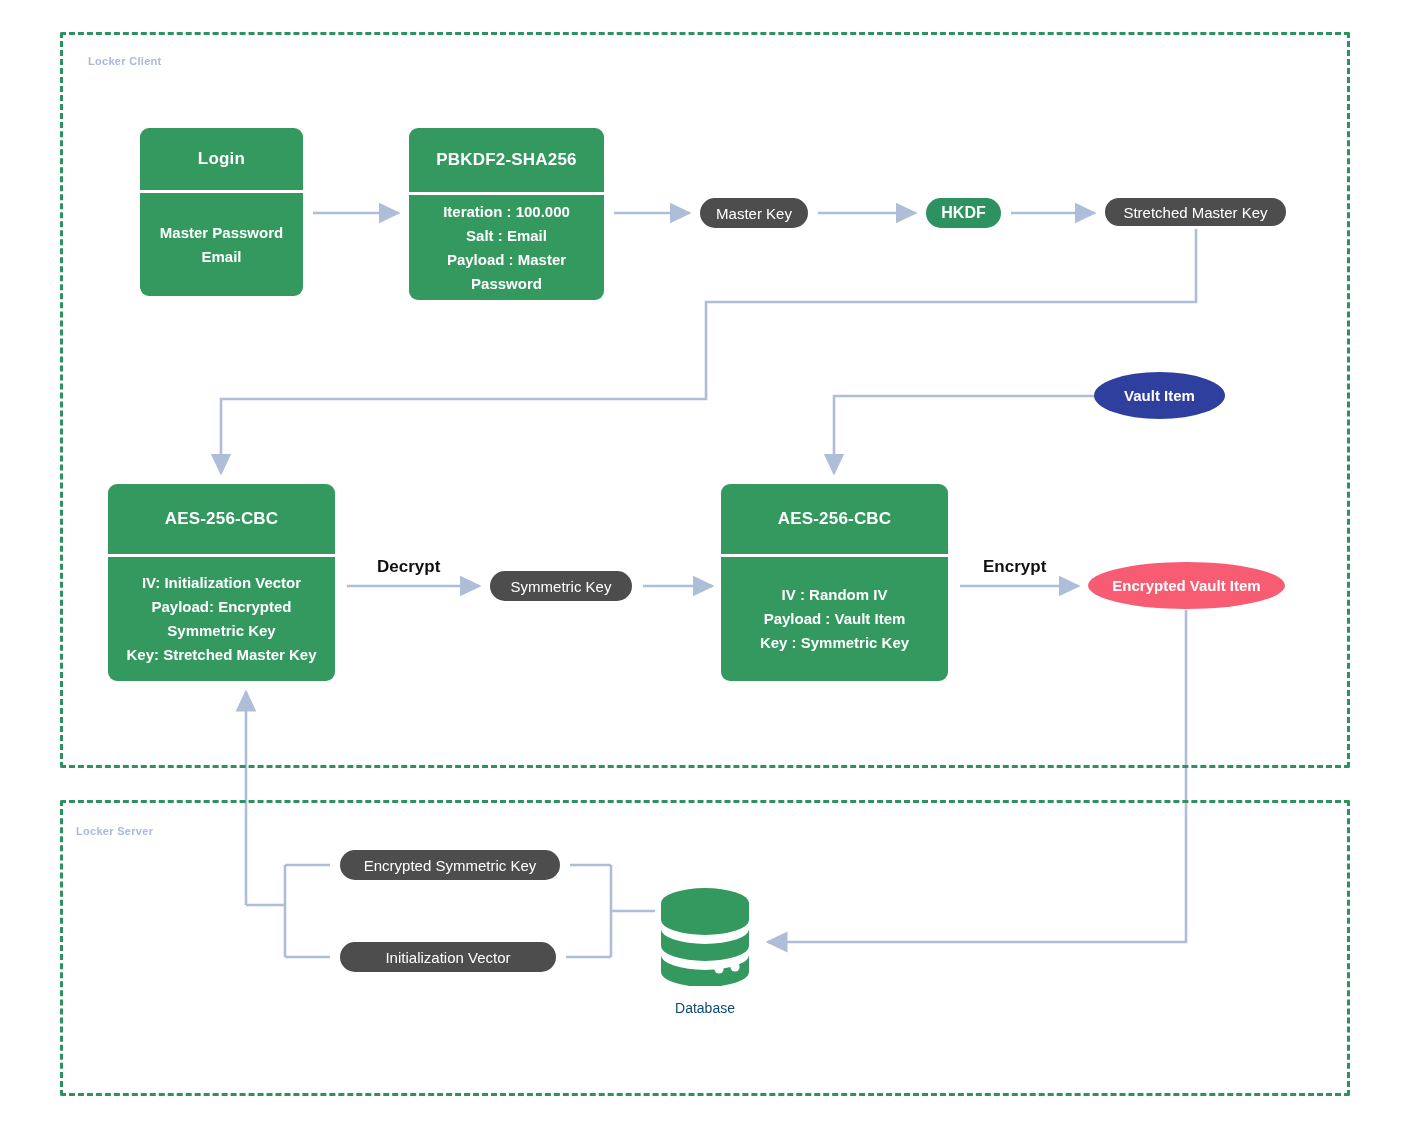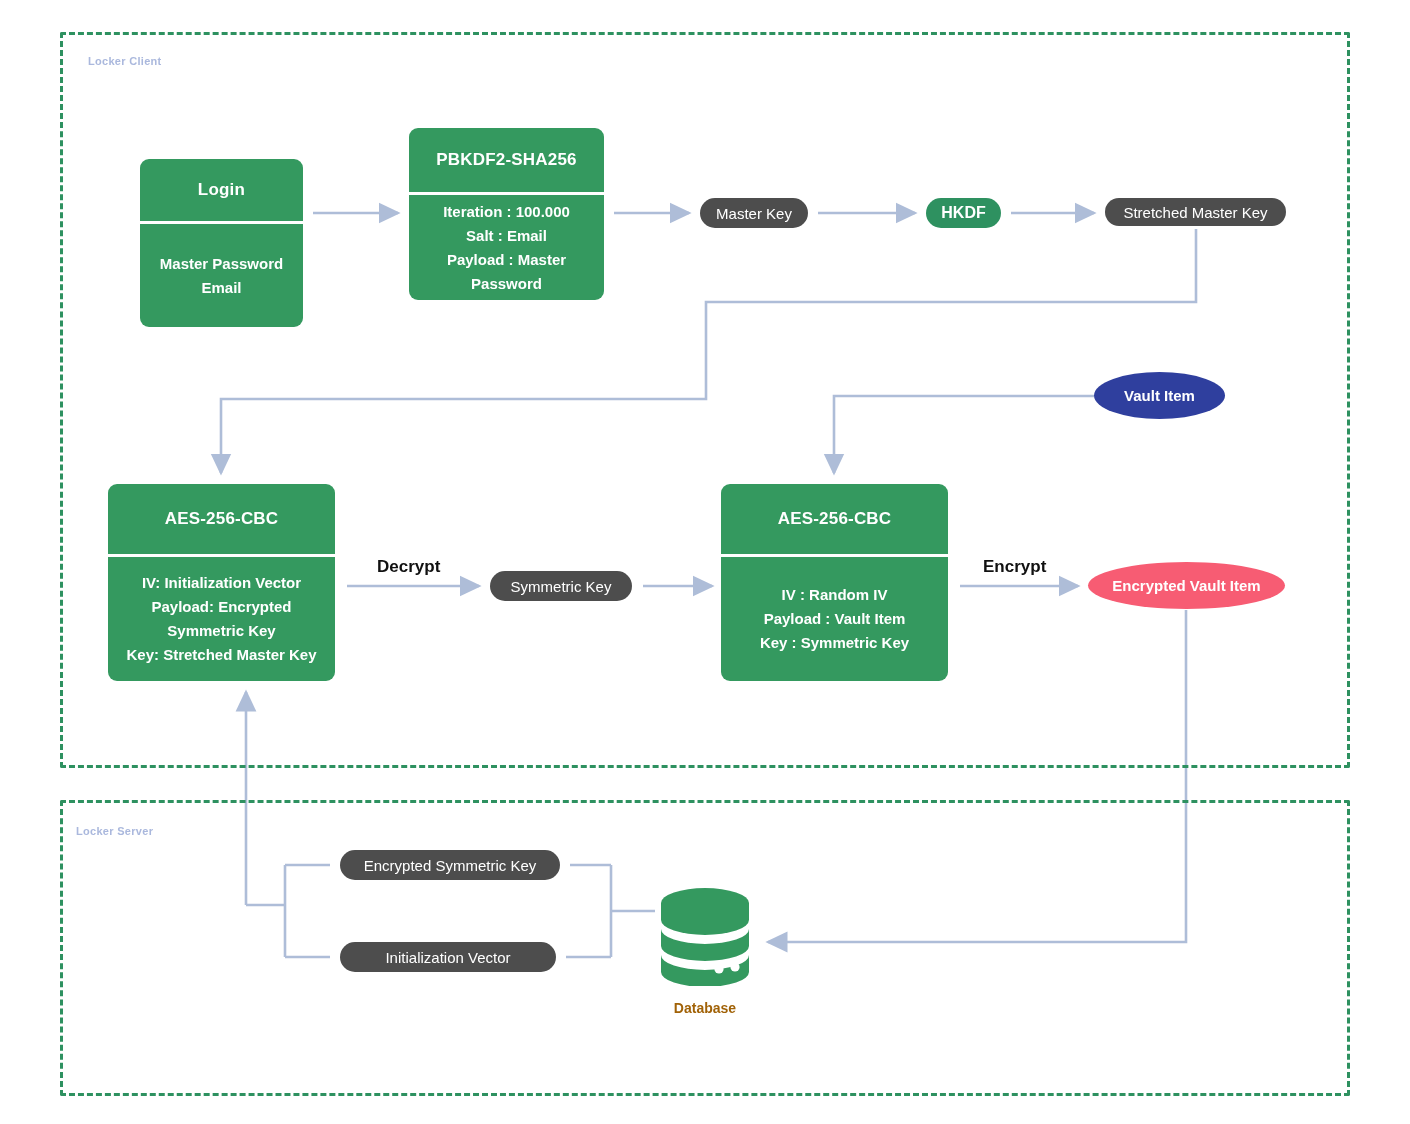--- a/index.html
+++ b/index.html
@@ -80,21 +80,21 @@
     justify-content: center;
     flex: 1;
     line-height: 1.6;
     padding: 4px 6px;
     box-sizing: border-box;
     font-weight: bold;
   }
   .proc-body .ln { display: block; white-space: nowrap; }
   .proc-body .wrapln { display: block; }
 
-  #box-login      { left: 140px; top: 128px; width: 163px; height: 168px; margin-top: 31px; }
+  #box-login      { left: 140px; top: 128px; width: 163px; height: 168px; }
   #box-login .proc-head { height: 62px; }
   #box-pbkdf      { left: 409px; top: 128px; width: 195px; height: 172px; }
   #box-pbkdf .proc-head { height: 64px; }
   #box-aes-left   { left: 108px; top: 484px; width: 227px; height: 197px; }
   #box-aes-left .proc-head { height: 70px; }
   #box-aes-right  { left: 721px; top: 484px; width: 227px; height: 197px; }
   #box-aes-right .proc-head { height: 70px; }
 
   
   .pill {
@@ -152,22 +152,22 @@
   #label-decrypt { left: 377px; top: 557px; }
   #label-encrypt { left: 983px; top: 557px; }
 
   
   #db-wrap { position: absolute; left: 655px; top: 886px; width: 100px; height: 100px; }
   #db-label {
     position: absolute;
     left: 655px; top: 1000px; width: 100px;
     text-align: center;
     font-size: 14px;
-    font-weight: bold;
-    color: #a16207;
+    font-weight: normal;
+    color: #0c4a6e;
     white-space: nowrap;
   }
 </style>
 </head>
 <body>
 
 <div id="canvas">
 
   <svg class="svg-layer" viewBox="0 0 1410 1124">
     <defs>

